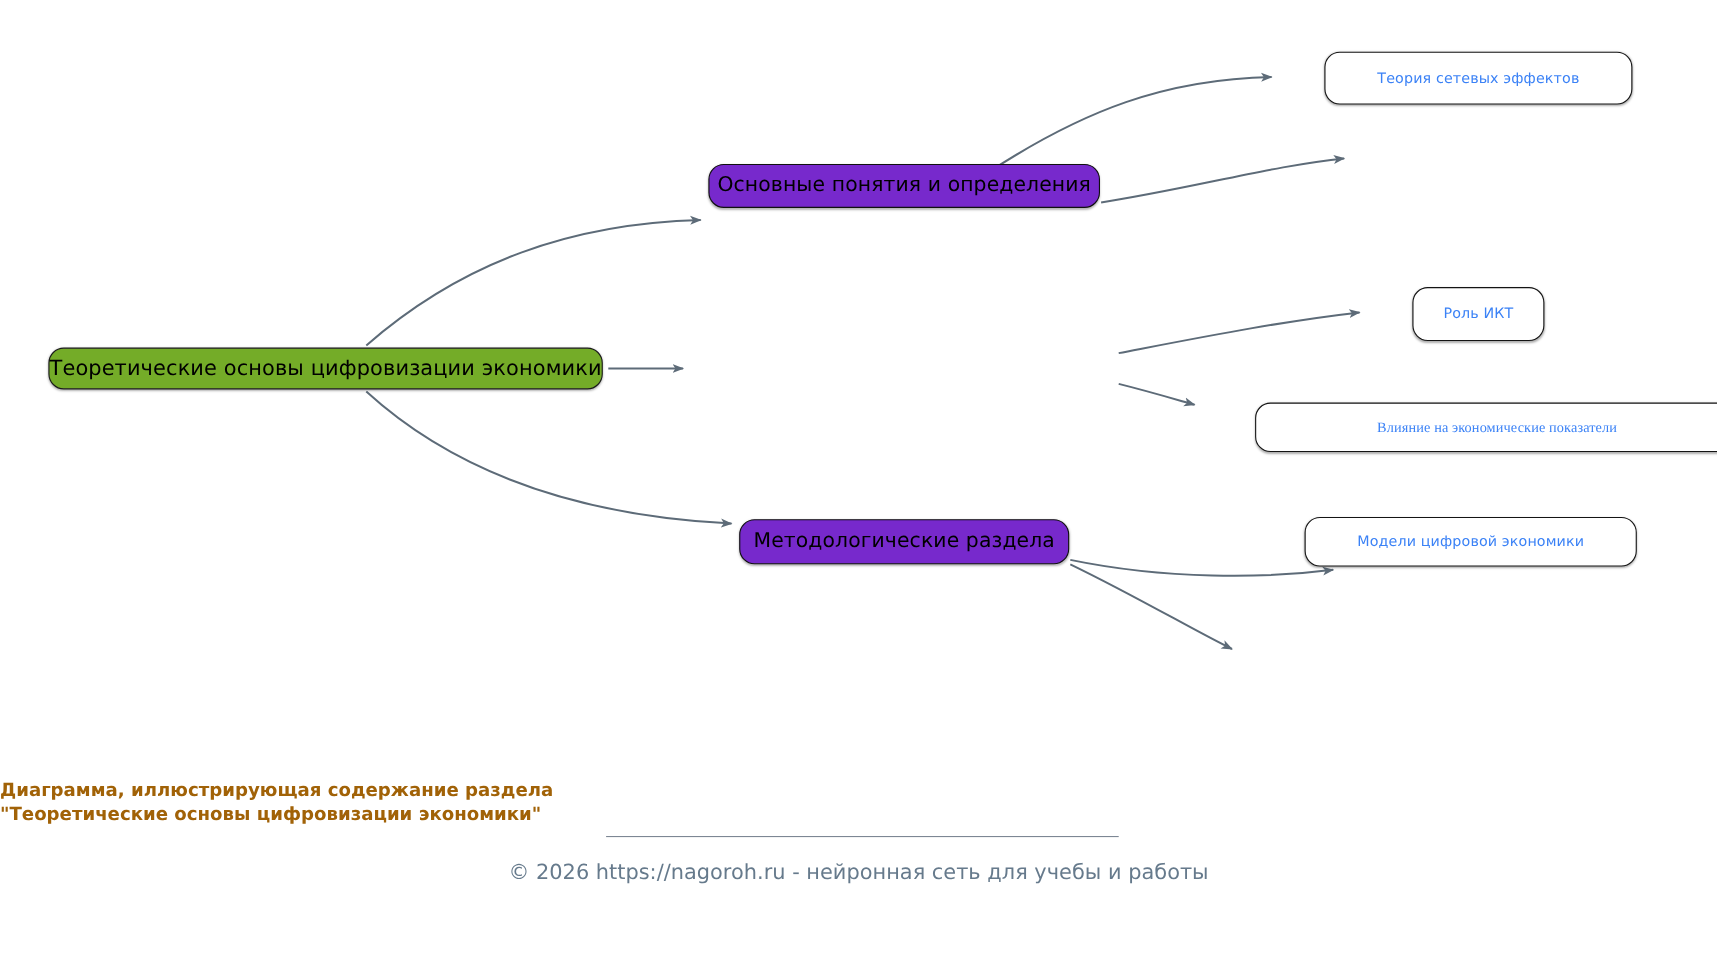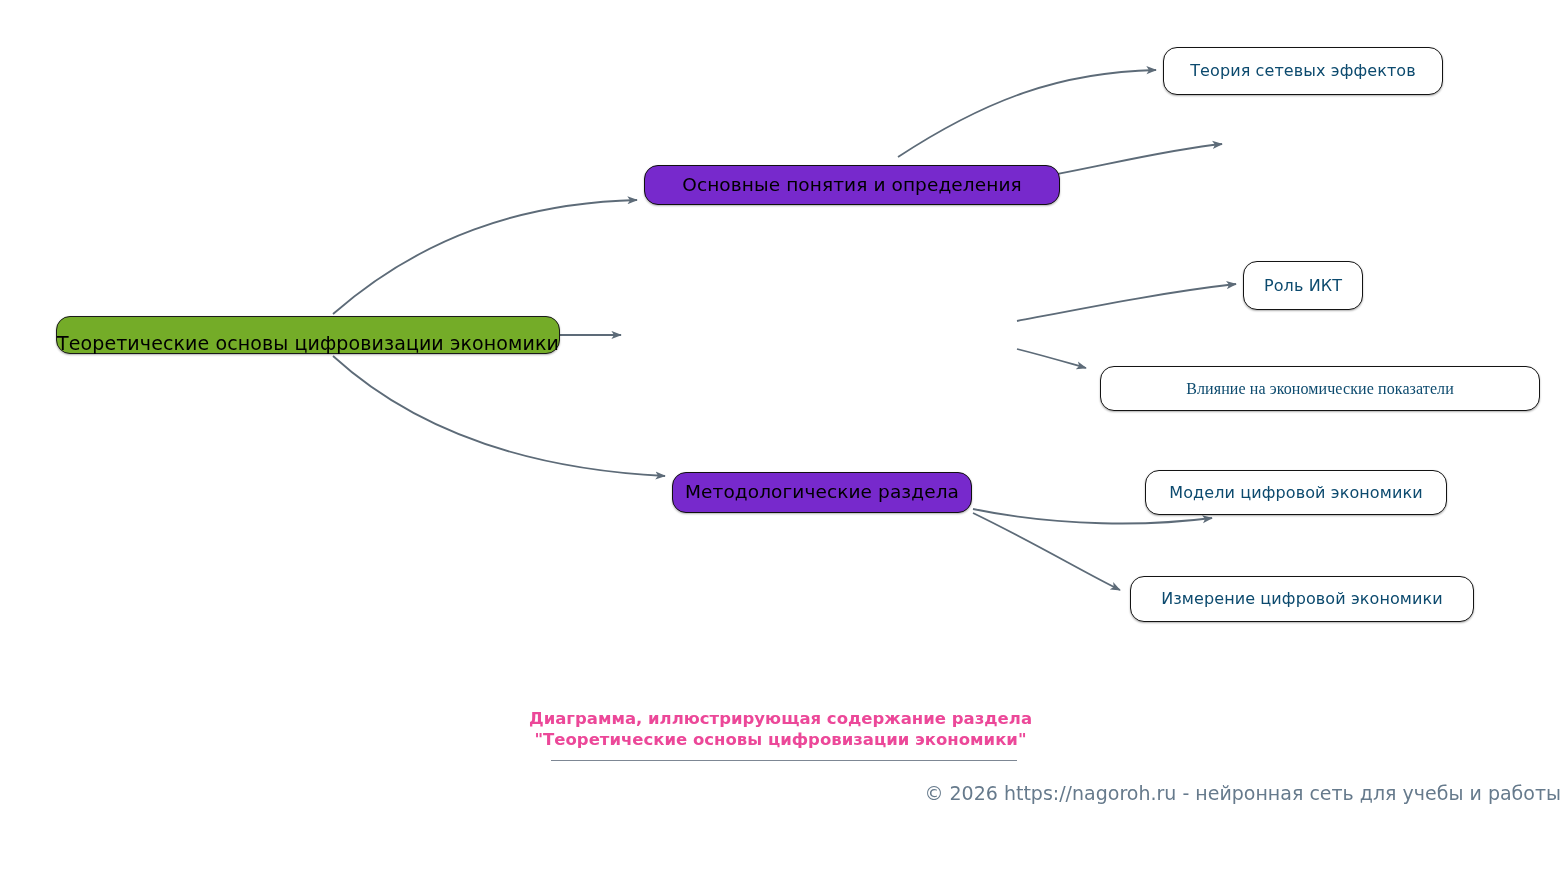--- a/index.html
+++ b/index.html
@@ -65,32 +65,32 @@
     border: 1.6px solid #101010;
     color: #000000;
     font-size: 18.5px;
     box-shadow: 0 1px 2px rgba(0,0,0,0.30);
   }
 
   
   .node.leaf {
     background: #ffffff;
     border: 1.7px solid #141414;
-    color: #0c4a6e;
-    font-size: 16px;
+    color: #3b82f6;
+    font-size: 13px;
     box-shadow: 0 1px 2px rgba(0,0,0,0.32);
+    margin-left: 41px;
   }
 
   
   .caption {
     position: absolute;
     left: 0;
     width: 1561px;
-    text-align: center;
-    color: #ec4899;
+    color: #a16207;
     font-weight: bold;
     font-size: 16.5px;
     line-height: 21px;
     font-family: "DejaVu Sans", "Liberation Sans", sans-serif;
   }
   .caption-line {
     display: block;
   }
 
   .caption-divider {
@@ -99,21 +99,21 @@
     top: 760px;
     width: 466px;
     height: 0;
     border-top: 1.4px solid #7d8794;
   }
 
   .footer {
     position: absolute;
     left: 0;
     width: 1561px;
-    text-align: right;
+    text-align: center;
     color: #667a8c;
     font-size: 19px;
     font-family: "DejaVu Sans", "Liberation Sans", sans-serif;
   }
 </style>
 </head>
 <body>
 
 <div id="diagram-canvas">
 
@@ -136,25 +136,25 @@
       <path d="M 1001,184 C 1080,172 1160,150 1222,144"></path>
 
       <path d="M 1017,321 C 1090,307 1165,292 1236,284"></path>
       <path d="M 1017,349 C 1045,356 1065,362 1086,368"></path>
 
       <path d="M 973,509 C 1060,527 1150,526 1212,518"></path>
       <path d="M 973,513 C 1035,543 1085,573 1120,590"></path>
     </g>
   </svg>
 
-  <div class="node root" style="left:56px; top:316px; width:504px; height:38px;align-items:flex-end;">
+  <div class="node root" style="left:44px; top:316px; width:504px; height:38px;">
     <span class="node-label">Теоретические основы цифровизации экономики</span>
   </div>
 
-  <div class="node branch" style="left:644px; top:165px; width:416px; height:40px;">
+  <div class="node branch" style="left:644px; top:149px; width:356px; height:40px;">
     <span class="node-label">Основные понятия и определения</span>
   </div>
 
 
   <div class="node branch" style="left:672px; top:472px; width:300px; height:41px;">
     <span class="node-label">Методологические раздела</span>
   </div>
 
   <div class="node leaf" style="left:1163px; top:47px; width:280px; height:48px;">
     <span class="node-label">Теория сетевых эффектов</span>
@@ -166,23 +166,20 @@
   </div>
 
   <div class="node leaf" style="left:1100px; top:366px; width:440px; height:45px;font-family:Liberation Serif, serif;">
     <span class="node-label">Влияние на экономические показатели</span>
   </div>
 
   <div class="node leaf" style="left:1145px; top:470px; width:302px; height:45px;text-align:center;">
     <span class="node-label">Модели цифровой экономики</span>
   </div>
 
-  <div class="node leaf" style="left:1130px; top:576px; width:344px; height:46px;">
-    <span class="node-label">Измерение цифровой экономики</span>
-  </div>
 
   <div class="caption" style="top:708px;">
     <span class="caption-line">Диаграмма, иллюстрирующая содержание раздела</span>
     <span class="caption-line">"Теоретические основы цифровизации экономики"</span>
   </div>
 
   <div class="caption-divider"></div>
 
   <div class="footer" style="top:782px;">
     <span>© 2026 https://nagoroh.ru - нейронная сеть для учебы и работы</span>

